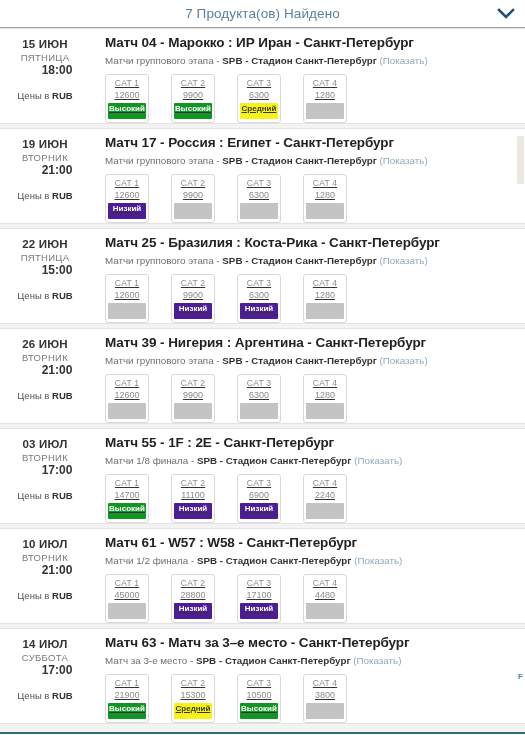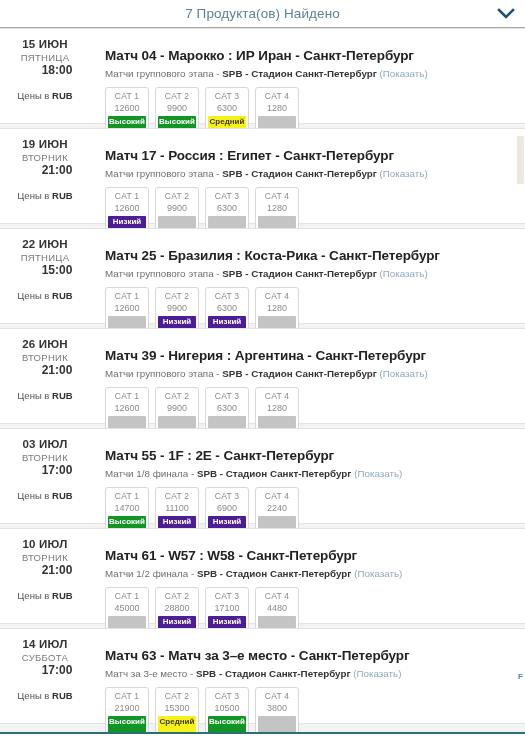--- a/index.html
+++ b/index.html
@@ -60,21 +60,21 @@
   .event-card {
     position: relative;
     background: #ffffff;
     border: 1px solid #e4e4e4;
     border-left: none;
     border-right: none;
     margin: 0 0 4px 0;
     height: 96px;
     box-sizing: border-box;
     display: flex;
-    align-items: flex-start;
+    align-items: flex-end;
   }
   .event-card:first-child { margin-top: 0; }
 
   
   .date-col {
     width: 90px;
     flex: 0 0 90px;
     padding-top: 8px;
     text-align: center;
     box-sizing: border-box;
@@ -136,22 +136,23 @@
   .event-sub .venue { color: #333333; font-weight: bold; }
   .event-sub .sep { color: #6e6e6e; }
   .event-sub .show-link {
     color: #8fa9bb;
     cursor: pointer;
   }
 
   
   .price-row {
     display: flex;
-    gap: 6px;
+    gap: 22px;
     margin-top: 5px;
+    text-decoration: underline;
   }
   .price-box {
     width: 44px;
     box-sizing: border-box;
     border: 1px solid #d8d8d8;
     border-radius: 3px;
     background: #ffffff;
     padding: 3px 2px 3px 2px;
     text-align: center;
     cursor: pointer;
@@ -162,21 +163,21 @@
     line-height: 11px;
     letter-spacing: .2px;
   }
   .price-val {
     font-size: 9px;
     color: #8a8a8a;
     line-height: 12px;
   }
   .avail-badge {
     margin-top: 2px;
-    height: 27px;
+    height: 16px;
     line-height: 12px;
     font-size: 8px;
     font-weight: bold;
     border-radius: 1px;
     color: #ffffff;
     overflow: hidden;
     white-space: nowrap;
   }
   .avail-high   { background: #119524; color: #ffffff; }
   .avail-medium { background: #f7f21a; color: #3c3c00; }

